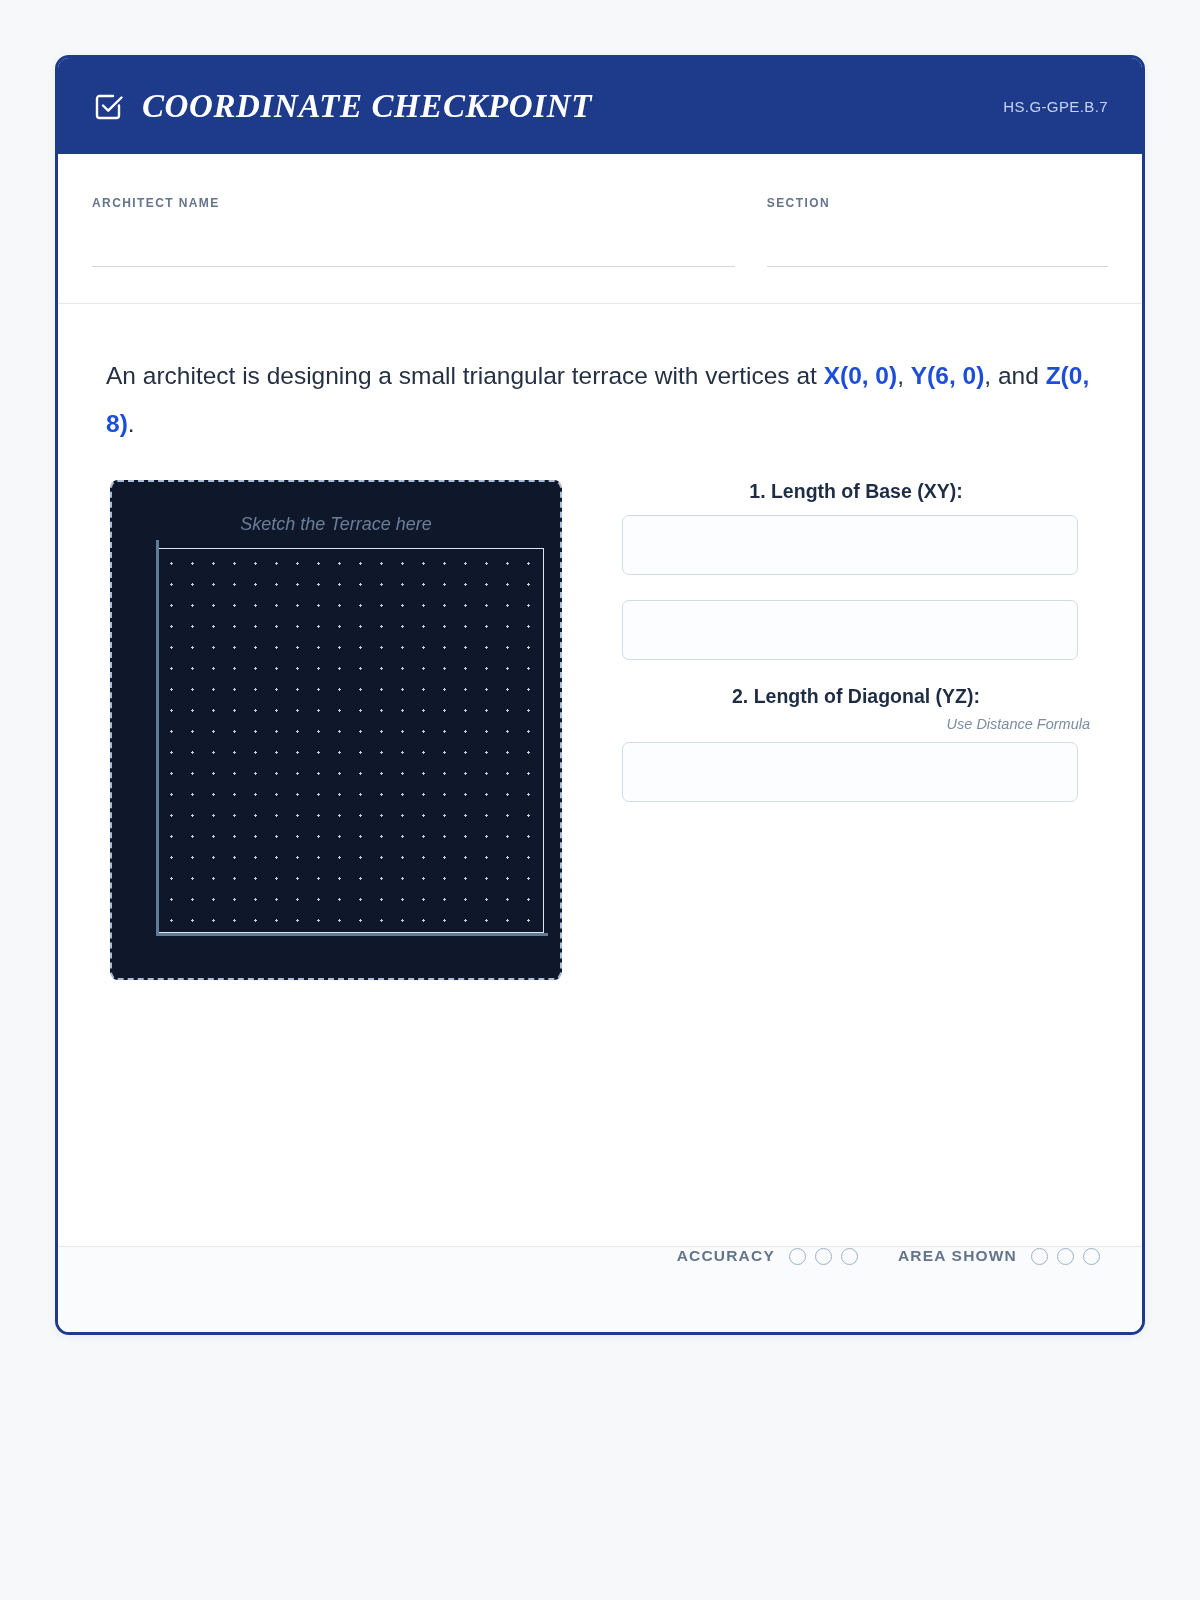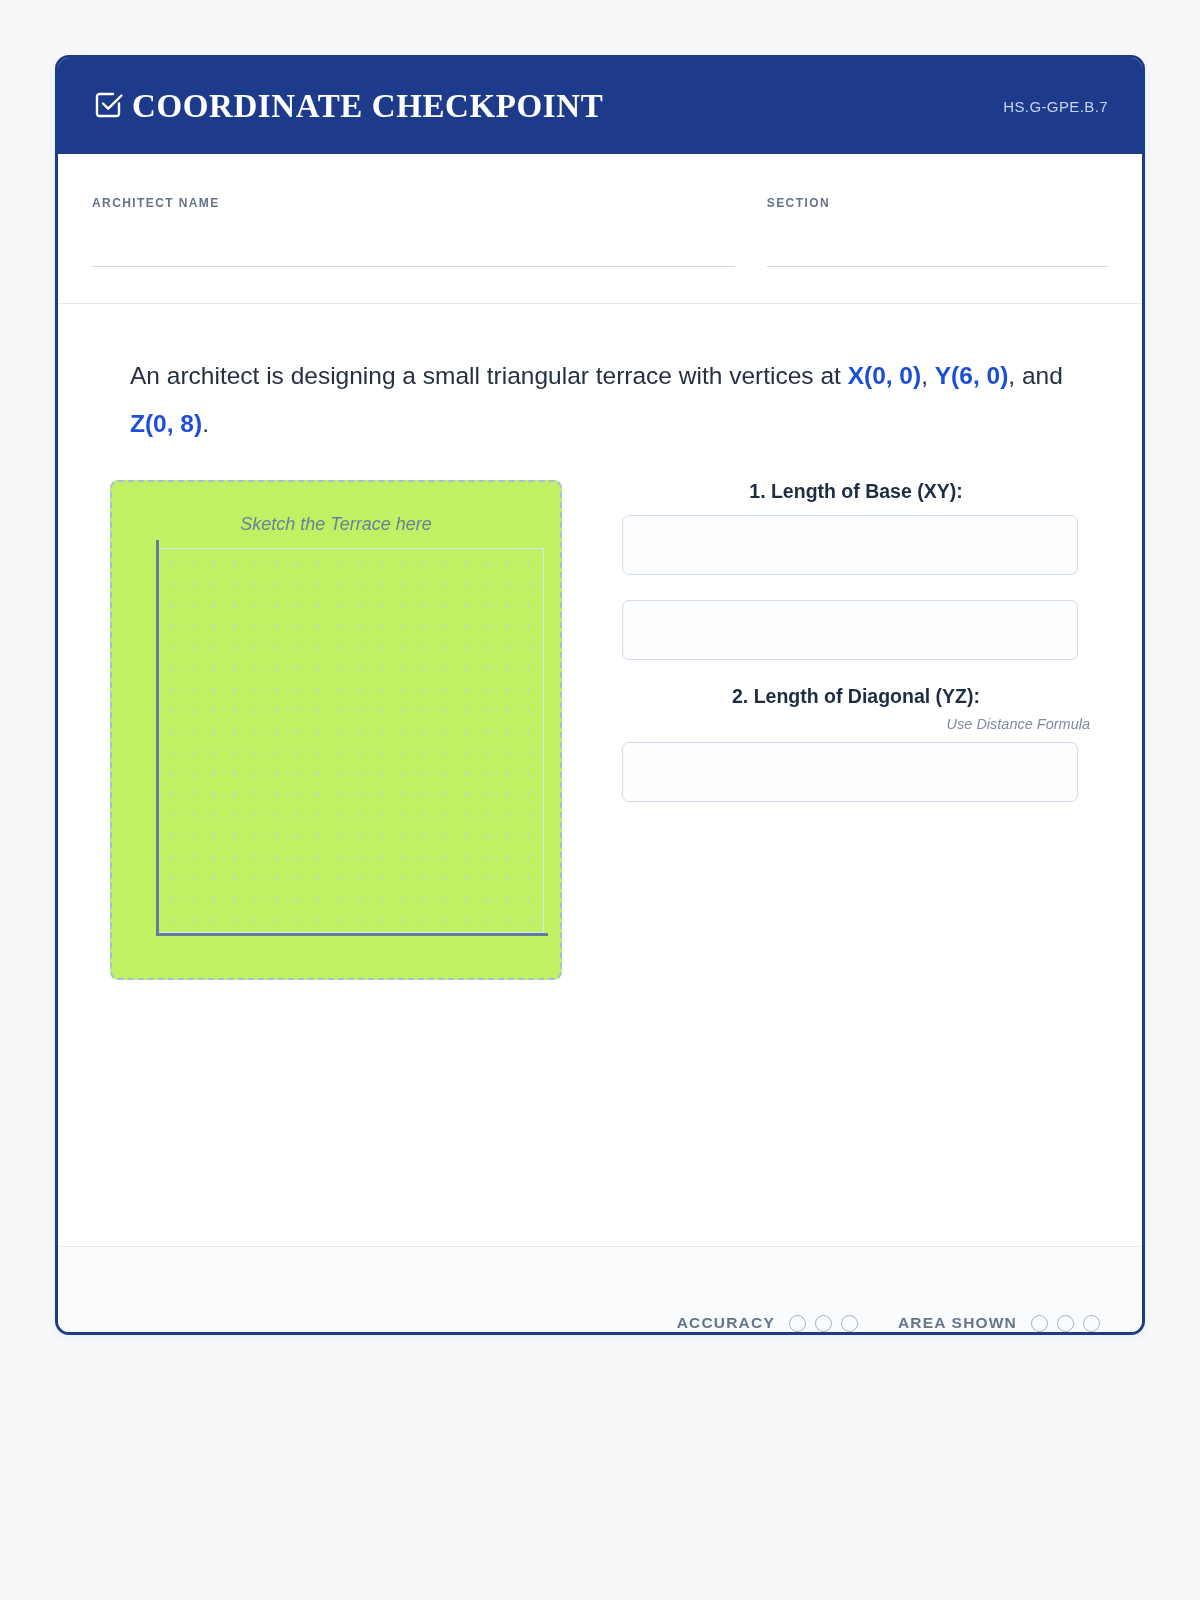--- a/index.html
+++ b/index.html
@@ -37,22 +37,23 @@
     height: 96px;
     background: #1e3a8a;
     display: flex;
     align-items: center;
     justify-content: space-between;
     padding: 0 34px;
     box-sizing: border-box;
   }
   .ws-header-left {
     display: flex;
-    align-items: flex-start;
-    gap: 8px;
+    align-items: center;
+    gap: 18px;
+    font-style: italic;
   }
   .check-icon {
     width: 32px;
     height: 32px;
     display: block;
   }
   .ws-title {
     color: #ffffff;
     font-family: "Liberation Serif", serif;
     font-size: 33px;
@@ -90,21 +91,21 @@
   }
   .id-line {
     margin-top: 48px;
     height: 1px;
     background: #cfd9e6;
     width: 100%;
   }
 
   
   .problem {
-    padding: 48px 52px 0 72px;
+    padding: 48px 52px 0 48px;
     font-size: 24.5px;
     line-height: 1.95;
     color: #253142;
   }
   .hl {
     color: #1d4ed8;
     font-weight: bold;
   }
 
   
@@ -112,21 +113,21 @@
     display: flex;
     padding: 32px 52px 0 52px;
     box-sizing: border-box;
   }
 
   .sketch-box {
     width: 452px;
     height: 500px;
     border: 2px dashed #a9bcd8;
     border-radius: 8px;
-    background: #bef264;
+    background: #0f172a;
     box-sizing: border-box;
     position: relative;
   }
   .sketch-label {
     position: absolute;
     top: 32px;
     left: 0;
     right: 0;
     text-align: center;
     font-style: italic;
@@ -242,21 +243,21 @@
   
   .ws-footer {
     position: absolute;
     left: 0;
     right: 0;
     bottom: 0;
     height: 86px;
     border-top: 1px solid #e6eaf0;
     background: #fafbfd;
     display: flex;
-    align-items: flex-end;
+    align-items: flex-start;
     justify-content: flex-end;
     padding-right: 42px;
     box-sizing: border-box;
     gap: 40px;
   }
   .score-group {
     display: flex;
     align-items: center;
     gap: 14px;
   }

